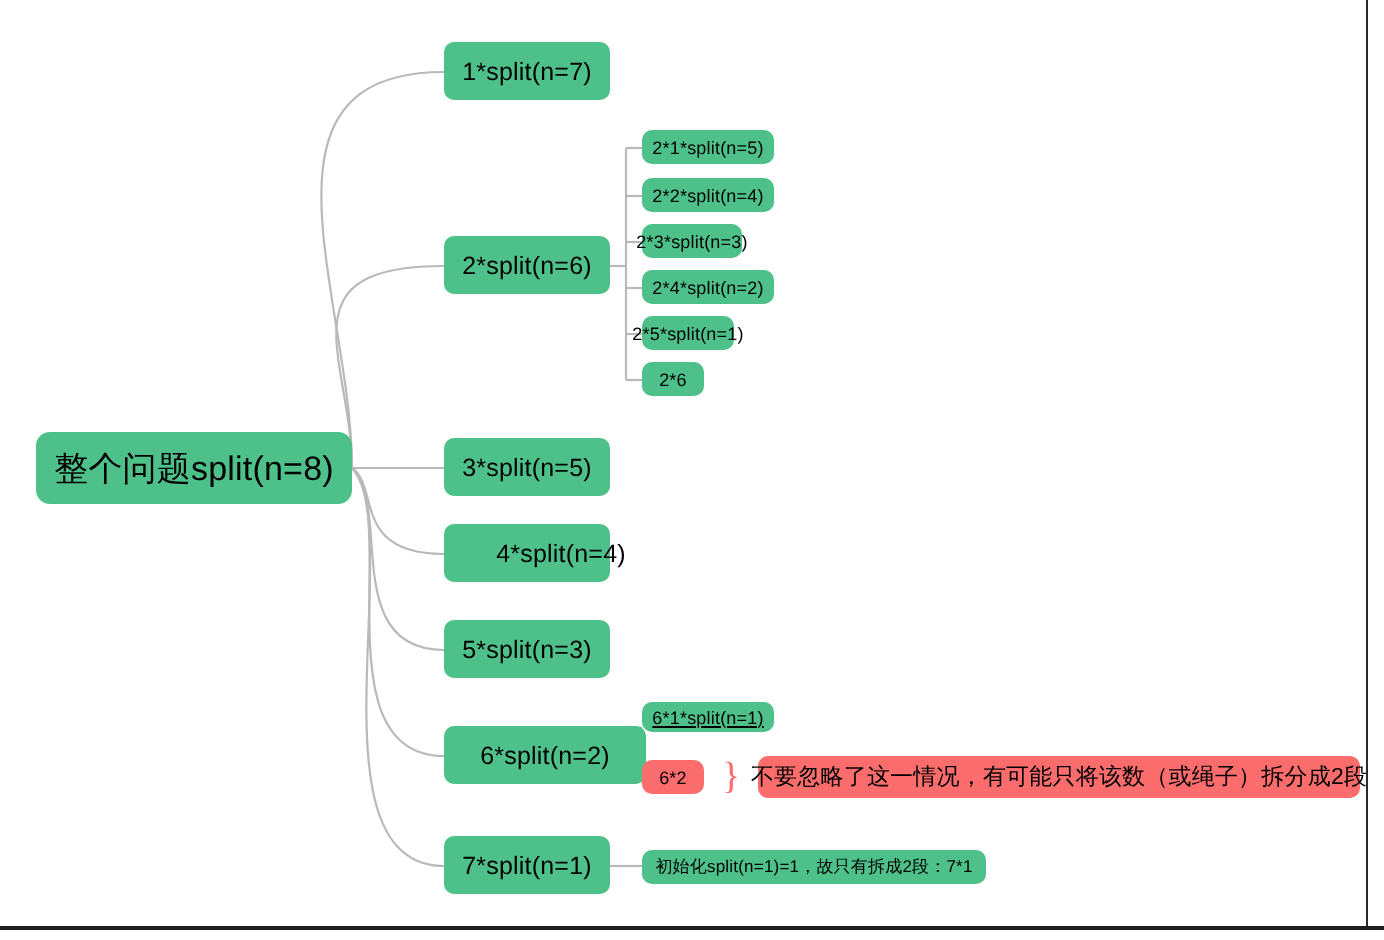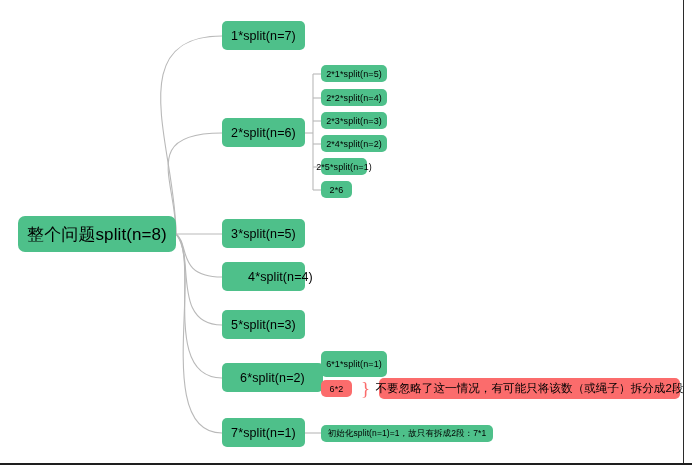--- a/index.html
+++ b/index.html
@@ -136,34 +136,34 @@
   <div class="node lvl2 green" style="left:222px; top:418px; width:83px; height:29px;">
     <span>7*split(n=1)</span>
   </div>
 
   <div class="node lvl3 green" style="left:321px; top:65px; width:66px; height:17px;">
     <span>2*1*split(n=5)</span>
   </div>
   <div class="node lvl3 green" style="left:321px; top:89px; width:66px; height:17px;">
     <span>2*2*split(n=4)</span>
   </div>
-  <div class="node lvl3 green" style="left:321px; top:112px; width:66px; height:17px;">
+  <div class="node lvl3 green" style="left:321px; top:112px; width:50px; height:17px;">
     <span>2*3*split(n=3)</span>
   </div>
   <div class="node lvl3 green" style="left:321px; top:135px; width:66px; height:17px;">
     <span>2*4*split(n=2)</span>
   </div>
   <div class="node lvl3 green" style="left:321px; top:158px; width:46px; height:17px;">
     <span>2*5*split(n=1)</span>
   </div>
   <div class="node lvl3 green" style="left:321px; top:181px; width:31px; height:17px;">
     <span>2*6</span>
   </div>
 
-  <div class="node lvl3 green" style="left:321px; top:351px; width:66px; height:26px;">
+  <div class="node lvl3 green" style="left:321px; top:351px; width:66px; height:15px;text-decoration:underline;">
     <span>6*1*split(n=1)</span>
   </div>
   <div class="node lvl3 red" style="left:321px; top:380px; width:31px; height:17px;">
     <span>6*2</span>
   </div>
 
   <span class="brace" style="left:361px; top:379px;">}</span>
 
   <div class="node note-red red" style="left:379px; top:378px; width:301px; height:21px;">
     <span>不要忽略了这一情况，有可能只将该数（或绳子）拆分成2段</span>

